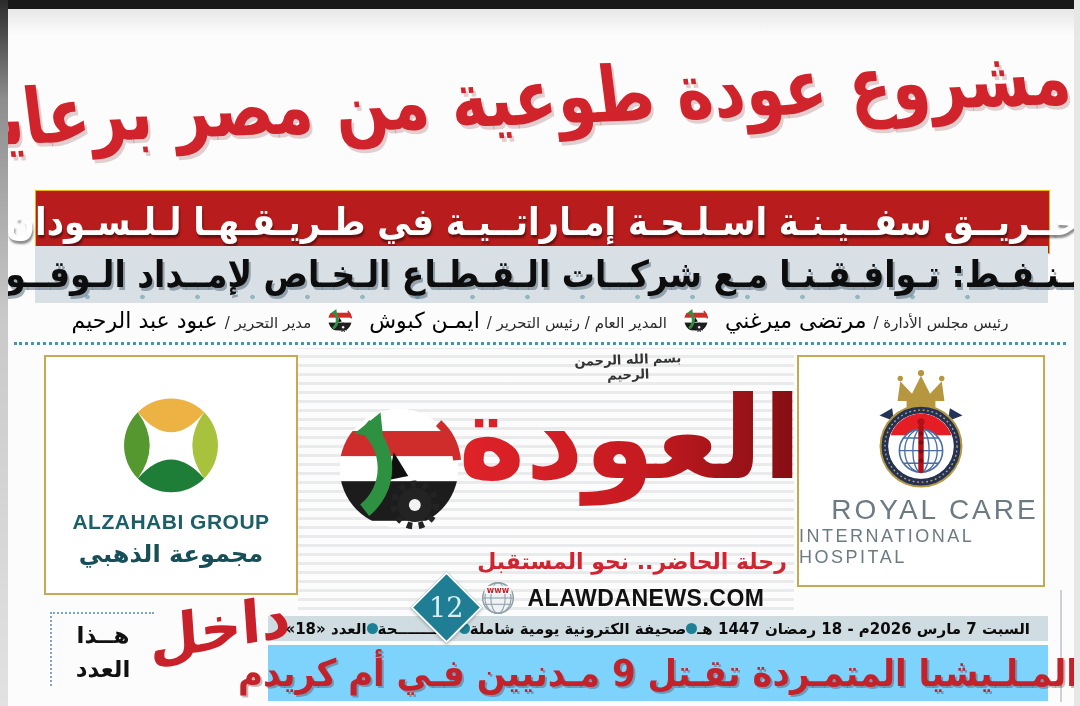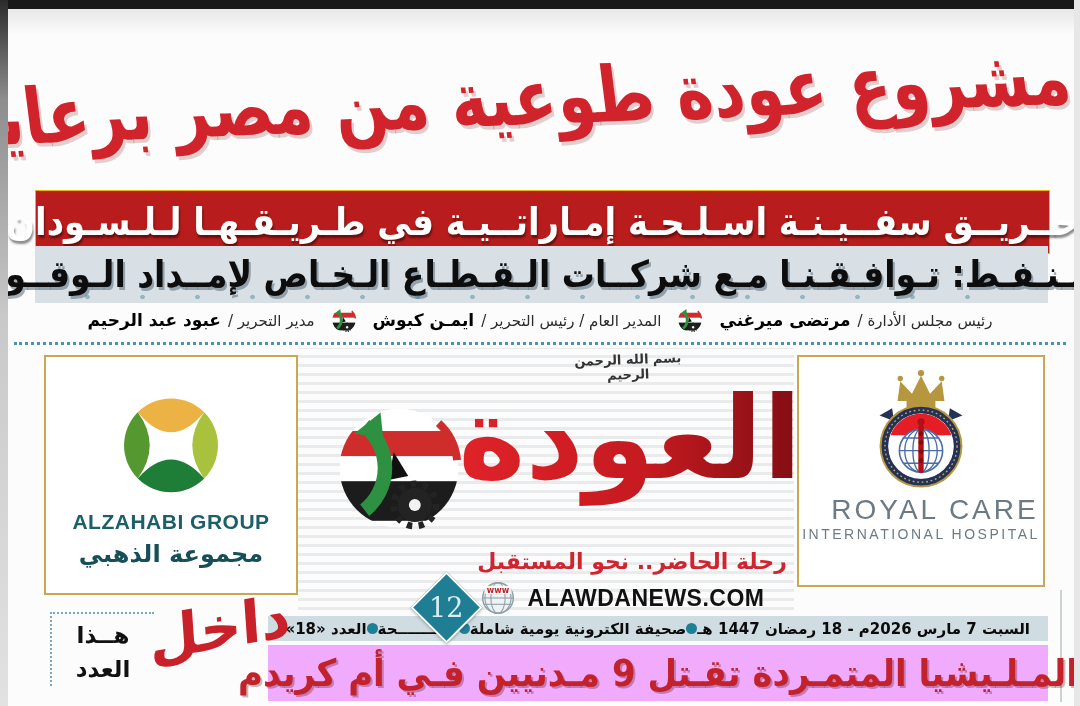--- a/index.html
+++ b/index.html
@@ -24,32 +24,32 @@
   .bar-gray{top:246px;height:57px;background:#d8e0e5;}
   .bar-gray .t{font-size:33px;font-weight:800;color:#0d0d0d;transform:scaleY(1.12);text-shadow:2px 2px 0 rgba(90,110,125,.55);}
   .dot-row{position:absolute;left:60px;top:293px;width:960px;height:8px;
     background-image:radial-gradient(circle,rgba(42,124,143,.40) 2px,transparent 2.6px);
     background-size:55px 8px;background-repeat:repeat-x;}
 
   
   .staff-bar{position:absolute;left:0;top:307px;width:1080px;display:flex;align-items:center;justify-content:center;gap:16px;direction:rtl;}
   .staff-group{display:flex;align-items:baseline;gap:7px;direction:rtl;white-space:nowrap;}
   .staff-role{font-size:15px;color:#2b2b2b;font-weight:500;}
-  .staff-name{font-size:17px;color:#000;font-weight:700;}
+  .staff-name{font-size:22px;color:#000;font-weight:400;}
   .dotted-sep{position:absolute;left:14px;top:342px;width:1052px;border-top:3px dotted #4b93a8;}
 
   
   .sponsor-box{position:absolute;background:#fff;border:2px solid #c9a854;display:flex;flex-direction:column;align-items:center;}
   .box-left{left:33px;top:355px;width:250px;height:236px;justify-content:center;gap:6px;margin-left:11px;}
   .box-right{left:797px;top:355px;width:248px;height:232px;justify-content:flex-start;padding-top:8px;box-sizing:border-box;}
   .alz-en{font-family:"Liberation Sans",sans-serif;font-size:21px;font-weight:700;color:#1c5f68;letter-spacing:.5px;}
   .alz-ar{font-size:24px;font-weight:800;color:#174f58;direction:rtl;}
   .rc-ar{font-size:16px;font-weight:700;color:#15152e;direction:rtl;margin-top:2px;}
   .rc-en{font-family:"Liberation Sans",sans-serif;font-size:28px;font-weight:500;color:#6c7a84;letter-spacing:3px;margin-top:1px;margin-left:28px;}
-  .rc-sub{font-family:"Liberation Sans",sans-serif;font-size:14px;font-weight:400;color:#6c7a84;letter-spacing:2.5px;text-align:center;}
+  .rc-sub{font-family:"Liberation Sans",sans-serif;font-size:18px;font-weight:400;color:#6c7a84;letter-spacing:2.5px;}
 
   
   .scan-stripes{position:absolute;left:298px;top:348px;width:496px;height:262px;
     background:repeating-linear-gradient(0deg,rgba(120,130,135,.14) 0 3px,transparent 3px 9px);pointer-events:none;}
   .basmala{position:absolute;left:553px;top:352px;width:150px;text-align:center;font-size:13px;font-weight:700;color:#333;direction:rtl;transform:rotate(-2deg);}
   .paper-title{position:absolute;left:452px;top:356px;width:356px;text-align:center;direction:rtl;
     font-size:114px;font-weight:800;line-height:1.45;white-space:nowrap;
     background:linear-gradient(90deg,#e02329 0%,#c41a20 55%,#7e0d12 100%);
     -webkit-background-clip:text;background-clip:text;color:transparent;-webkit-text-fill-color:transparent;}
   .big-emblem{position:absolute;left:333px;top:402px;}
@@ -59,21 +59,21 @@
 
   
   .info-bar{position:absolute;left:268px;top:616px;width:780px;height:25px;background:#cfdce2;
     display:flex;align-items:center;justify-content:space-between;direction:rtl;padding:0 18px;box-sizing:border-box;}
   .info-item{font-size:15px;font-weight:700;color:#0b0b0b;white-space:nowrap;direction:rtl;}
   .sep-dot{width:11px;height:11px;border-radius:50%;background:#1e8095;flex:0 0 auto;}
   .pages-diamond{position:absolute;left:421px;top:582px;width:47px;height:47px;background:#1f7e93;border:2px solid #fff;
     transform:rotate(45deg);z-index:5;display:flex;align-items:center;justify-content:center;box-shadow:1px 1px 3px rgba(0,0,0,.25);}
   .pages-diamond span{transform:rotate(-45deg);font-family:"DejaVu Serif",serif;font-size:27px;color:#d9eef2;}
 
-  .bottom-headline{position:absolute;left:268px;top:645px;width:780px;height:56px;background:#f0abfc;
+  .bottom-headline{position:absolute;left:268px;top:645px;width:780px;height:56px;background:#7dd3fc;
     display:flex;align-items:center;justify-content:center;direction:rtl;}
   .bottom-headline .t{font-size:34px;font-weight:800;color:#c4222a;transform:scaleY(1.1);white-space:nowrap;
     text-shadow:2px 2px 0 rgba(70,0,0,.28);}
 
   
   .inside-red{position:absolute;left:148px;top:594px;font-size:58px;font-weight:800;color:#c92129;
     transform:rotate(-10deg) skewX(-6deg);direction:rtl;line-height:1.2;}
   .inside-black{position:absolute;left:50px;top:612px;width:102px;text-align:center;direction:rtl;
     font-size:23px;font-weight:600;color:#111;line-height:34px;
     border-top:2px dotted #7aa7c7;border-left:2px dotted #7aa7c7;padding-top:4px;}

